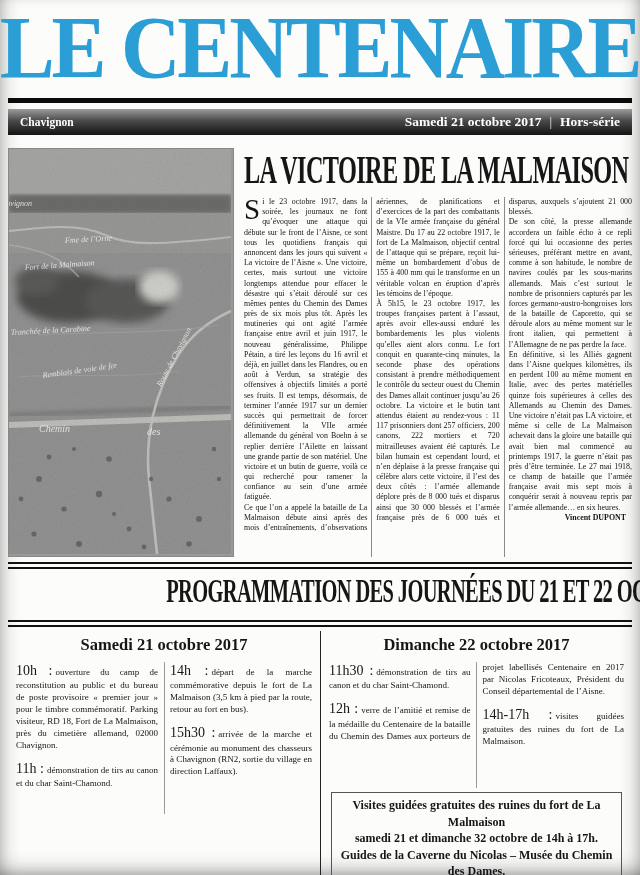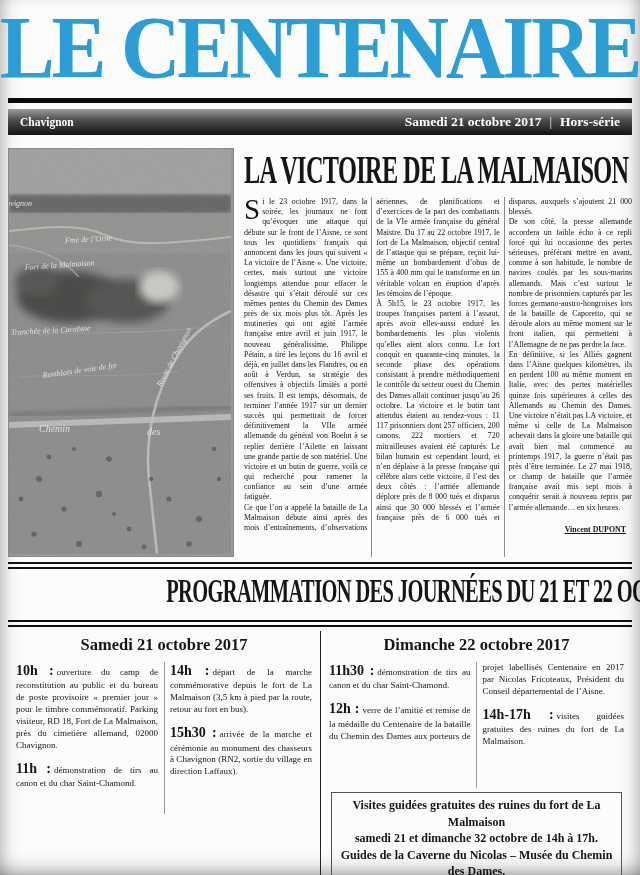--- a/index.html
+++ b/index.html
@@ -22,36 +22,36 @@
   .photo-wrap{flex:none;width:224px;height:407px;border:1px solid #888;background:#999;}
   .article-right{flex:1;min-width:0;}
   .headline{height:42px;overflow:visible;}
   .headline span{display:inline-block;font-size:38px;font-weight:bold;letter-spacing:-1px;white-space:nowrap;
         transform:scale(0.64,1.08);transform-origin:left top;line-height:1;}
   .cols{margin-top:7px;height:360px;column-count:3;column-gap:9px;column-rule:1px solid #8a8a8a;
         font-size:7.9px;line-height:1.29;text-align:justify;overflow:hidden;}
   .cols p{margin:0;}
   .dropcap{float:left;font-size:29px;line-height:23px;padding:1px 2px 0 0;}
   .apara{margin:0;}
-  .apara.byline{text-align:right;font-weight:bold;padding-right:6px;margin-top:12px;text-decoration:underline;}
+  .apara.byline{text-align:right;font-weight:bold;padding-right:6px;margin-top:0;}
   
   .drule{margin:5px 8px 0;height:3px;border-top:2px solid #111;border-bottom:2px solid #111;}
   
   .prog-head{text-align:center;padding:5px 0 3px;height:38px;}
   .prog-head span{display:inline-block;font-size:32px;font-weight:bold;white-space:nowrap;letter-spacing:-1px;
         transform:scale(0.64,1.05);transform-origin:center top;line-height:1;}
   .prog-body{display:flex;margin:4px 8px 0;}
   .prog-half{width:50%;box-sizing:border-box;padding:2px 8px 0;}
   .prog-half.right{border-left:1.5px solid #222;}
   .day-title{text-align:center;font-size:16.5px;font-weight:bold;margin:2px 0 7px;}
   .prog-cols{column-count:2;column-gap:12px;column-rule:1px solid #9a9a9a;font-size:9px;line-height:1.32;text-align:justify;overflow:hidden;}
   .prog-cols.sat{height:152px;}
   .prog-cols.sun{height:126px;}
   .prog-item{margin:0 0 8px;}
-  .ptime{font-size:14px;font-weight:bold;margin-right:3px;}
+  .ptime{font-size:14px;font-weight:normal;margin-right:3px;}
   .prog-item.bold .ptext{font-weight:bold;}
   .notice-box{border:1.5px solid #555;margin:4px 2px 0;padding:4px 6px;text-align:center;font-weight:bold;
         font-size:12px;line-height:1.38;}
   
   .photo-label{fill:#efefec;font-style:italic;font-size:8px;font-family:"Liberation Serif",serif;opacity:.92;}
 </style>
 </head>
 <body>
 
 <div class="page">

